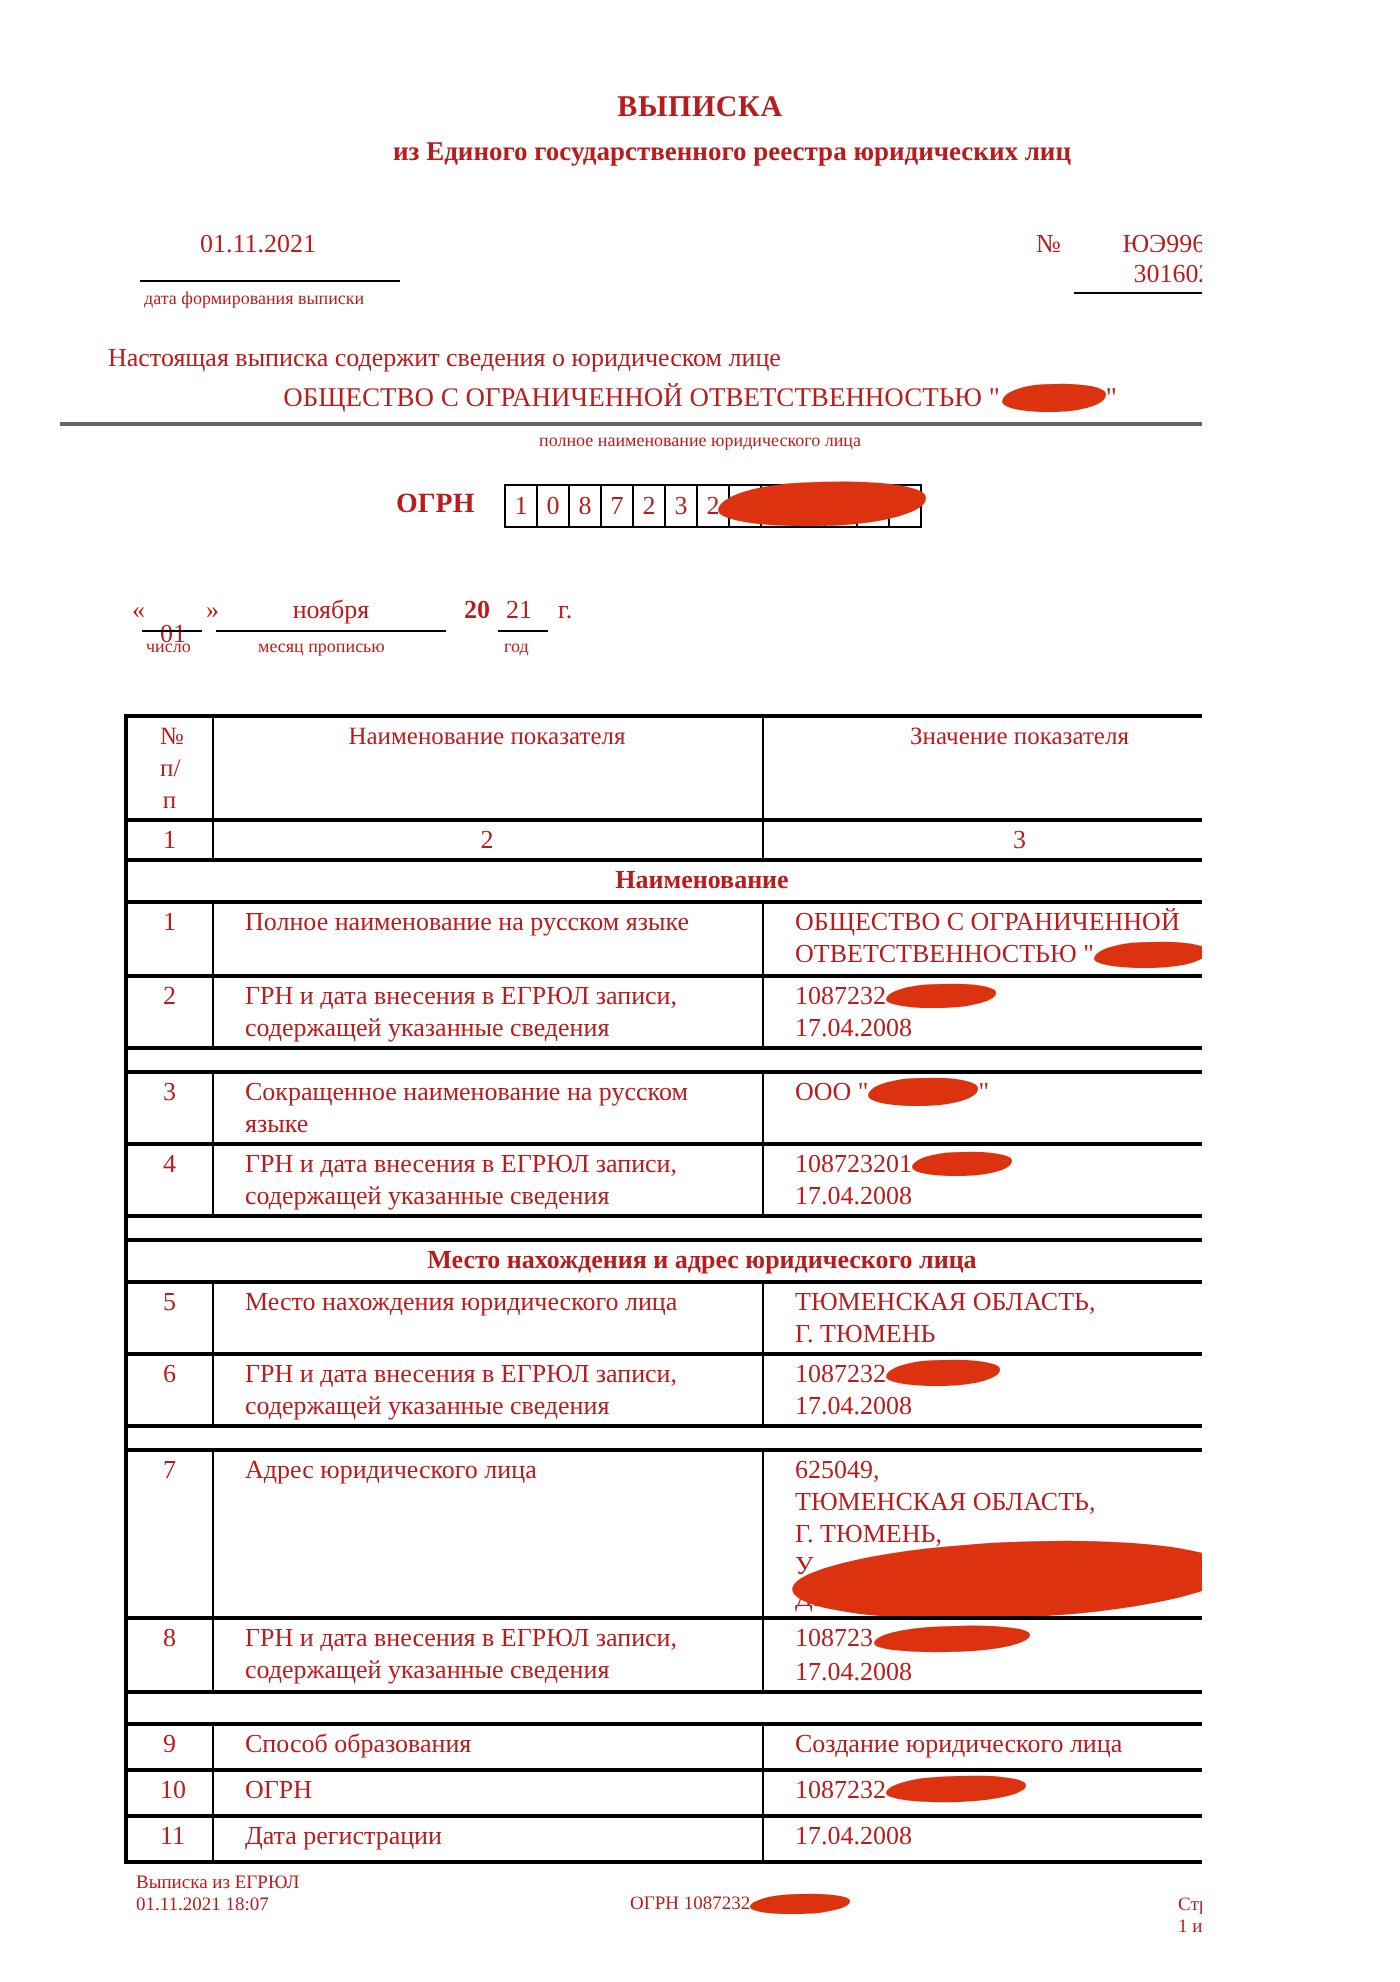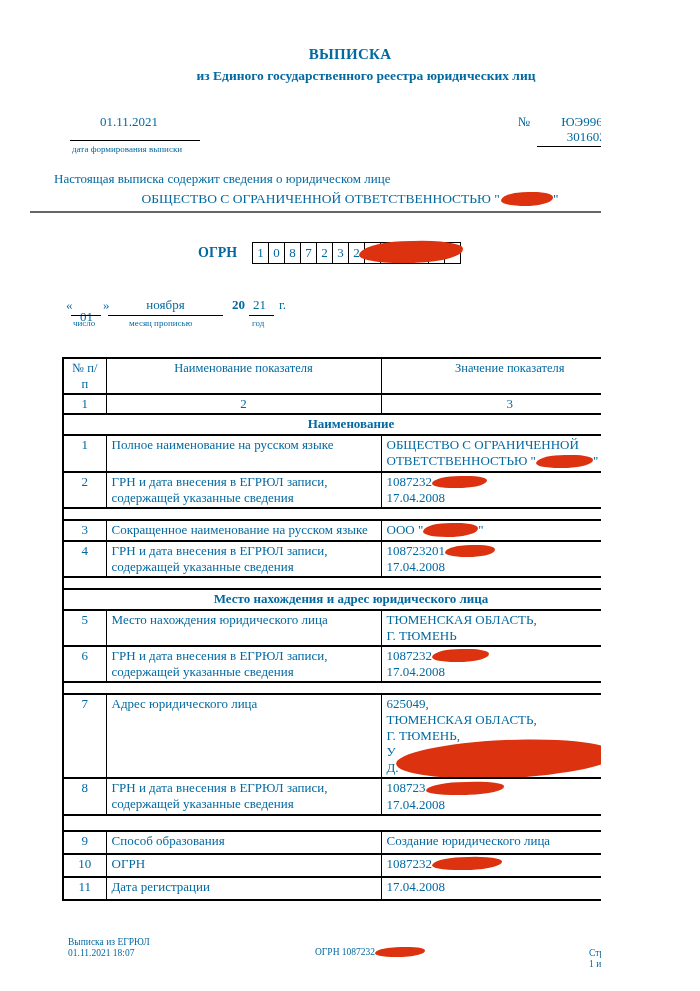--- a/index.html
+++ b/index.html
@@ -1,33 +1,33 @@
 <!DOCTYPE html>
 <html><head>
 <meta charset="utf-8">
 <style>
   html,body{margin:0;padding:0;background:#fff;}
   .page{position:relative;width:601px;height:991px;background:#fff;
-        font-family:"Liberation Serif","DejaVu Serif",serif;color:#0369a1;overflow:hidden;}
+        font-family:"Liberation Serif","DejaVu Serif",serif;color:#b91c1c;overflow:hidden;}
   .abs{position:absolute;}
   .center{width:700px;text-align:center;}
   .title{font-size:15px;font-weight:bold;letter-spacing:.3px;}
   .subtitle{font-size:13.5px;font-weight:bold;}
   .body-text{font-size:13px;text-align:right;}
   .caption{font-size:9px;}
   .rule{border-top:1px solid #000;height:0;}
   .rule2{border-top:2px solid #666;height:0;}
   .blob{display:inline-block;background:#dc320f;vertical-align:middle;
         border-radius:48% 55% 52% 60%/65% 48% 62% 50%;transform:rotate(-2deg);}
   .blob.abs{display:block;}
   
   table.doc{border-collapse:collapse;table-layout:fixed;width:578px;font-size:13px;}
   table.doc{border:2px solid #000;}
   table.doc td{border:1px solid #000;border-top-width:2px;border-bottom-width:2px;
-               vertical-align:top;padding:1px 5px;line-height:16px;overflow:hidden;}
+               vertical-align:top;padding:1px 16px;line-height:16px;overflow:hidden;}
   td.cnum{text-align:center;padding:1px 2px;}
   td.chead{text-align:center;font-size:12.5px;}
   tr.sectionrow td{text-align:center;font-weight:bold;height:17px;}
   tr.spacer td{height:10px;padding:0;}
   tr.small td{height:19px;}
   
   .ogrn-boxes{display:flex;}
   .ogrn-box{width:15px;height:20px;border:1px solid #000;margin-left:-1px;
             text-align:center;line-height:20px;font-size:13px;}
   .footer-text{font-size:9.5px;line-height:11px;}
@@ -50,20 +50,21 @@
     <span>301602796</span>
   </div>
   <div class="abs rule" style="top:146px;left:537px;width:116px;"></div>
 
   <div class="abs body-text" style="top:171px;left:54px;">Настоящая выписка содержит сведения о юридическом лице</div>
 
   <div class="abs center" style="top:191px;left:0;font-size:13.5px;">
     <span>ОБЩЕСТВО С ОГРАНИЧЕННОЙ ОТВЕТСТВЕННОСТЬЮ "</span><span class="blob" style="width:52px;height:14px;margin:0 0 2px 1px;"></span><span>"</span>
   </div>
   <div class="abs rule2" style="top:211px;left:30px;width:628px;"></div>
+  <div class="abs center caption" style="top:215px;left:0;">полное наименование юридического лица</div>
 
   <div class="abs" style="top:245px;left:198px;font-size:14px;font-weight:bold;">ОГРН</div>
   <div class="abs ogrn-boxes" style="top:242px;left:253px;">
     <span class="ogrn-box">1</span>
     <span class="ogrn-box">0</span>
     <span class="ogrn-box">8</span>
     <span class="ogrn-box">7</span>
     <span class="ogrn-box">2</span>
     <span class="ogrn-box">3</span>
     <span class="ogrn-box">2</span>

